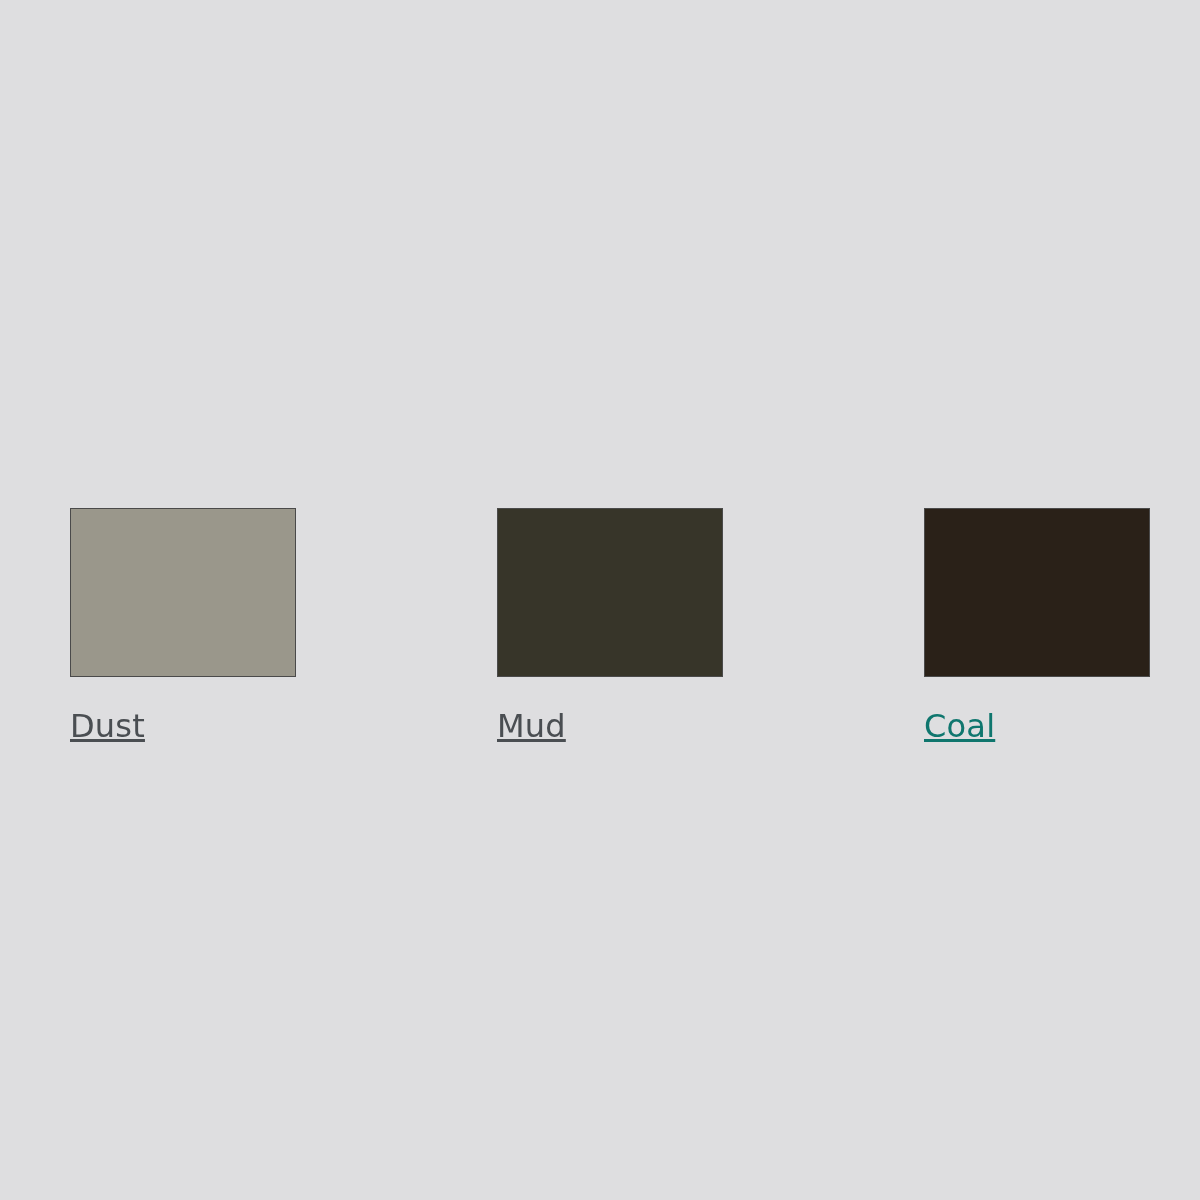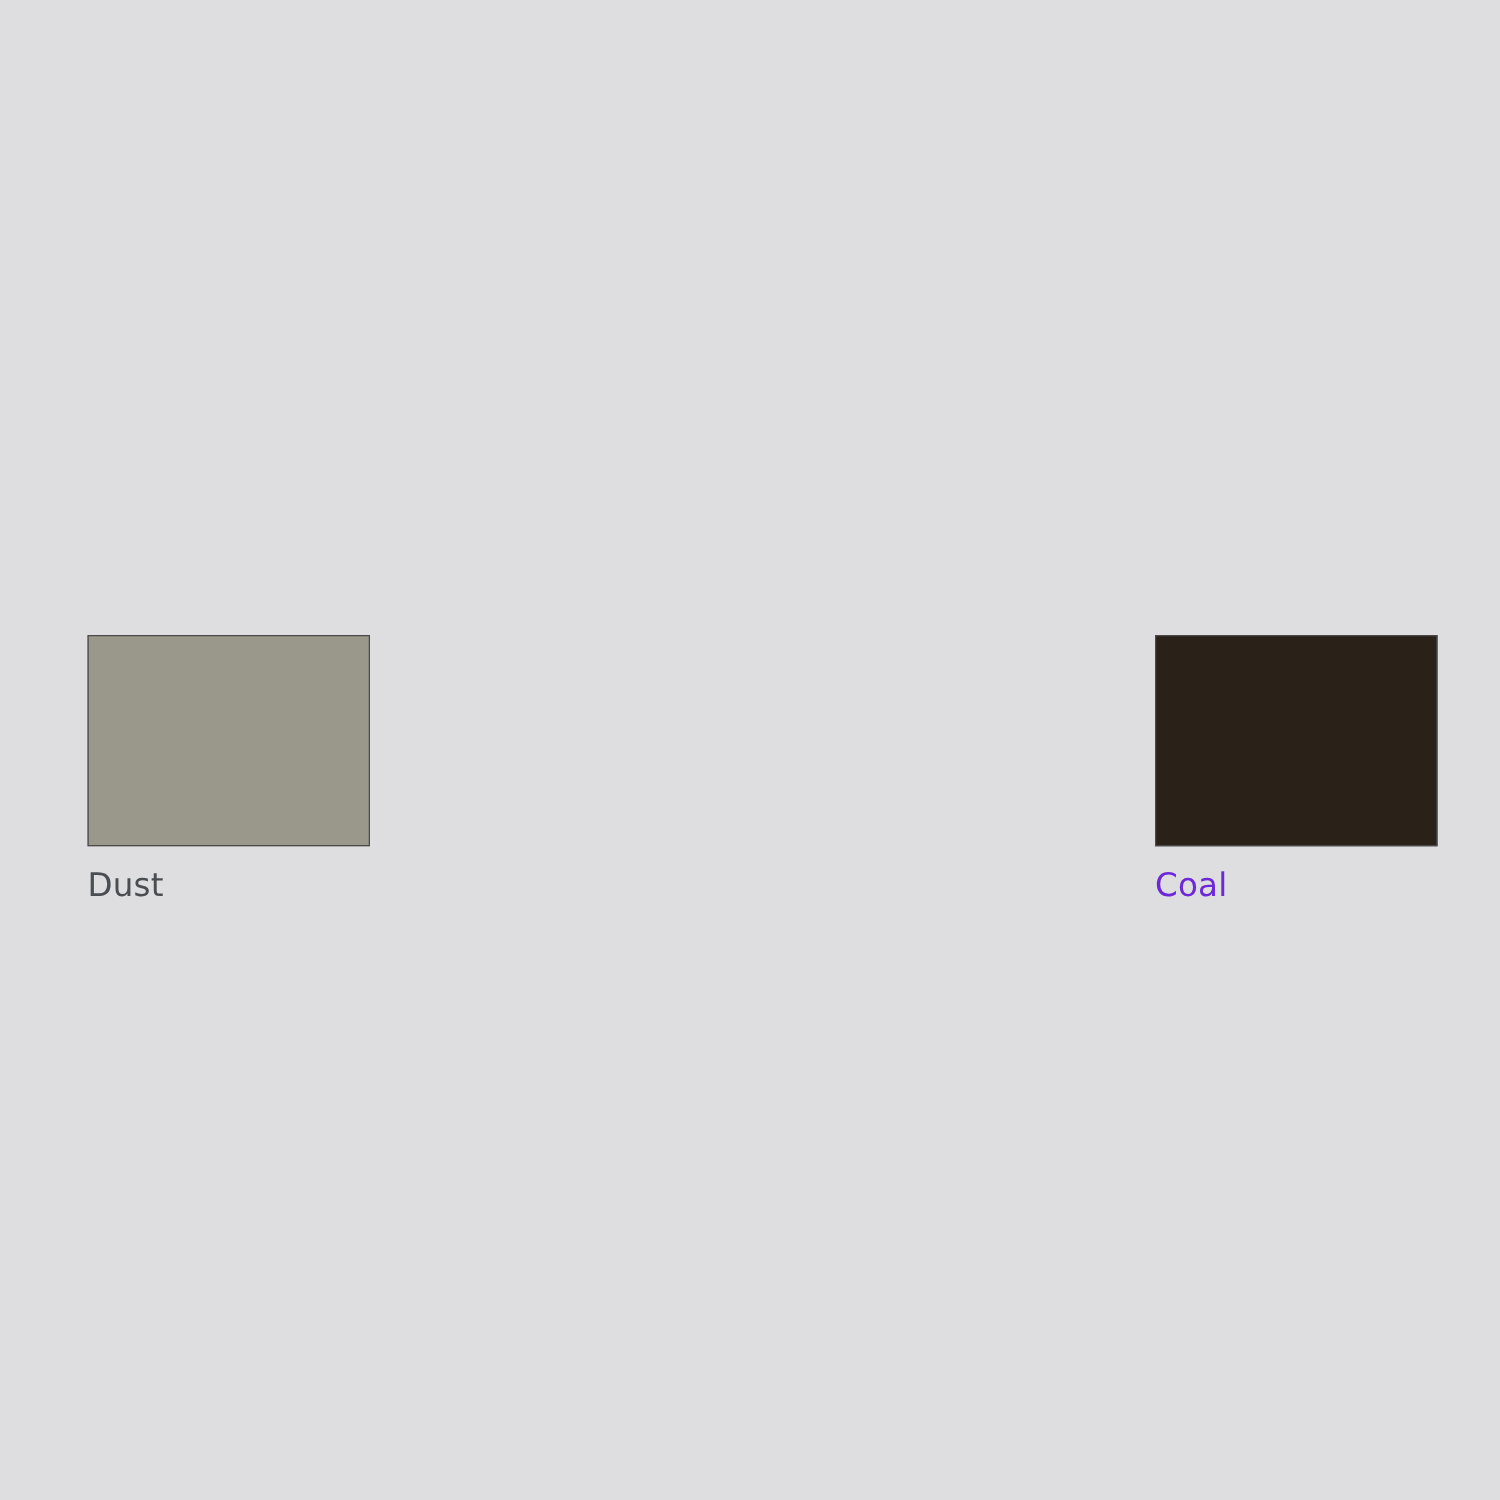--- a/index.html
+++ b/index.html
@@ -43,44 +43,49 @@
 
   .swatch-chip {
     width: 226px;
     height: 169px;
     box-sizing: border-box;
     border: 1px solid #4a4a4a;
     display: block;
   }
 
   .swatch-label {
-    margin-top: 17px;
+    margin-top: 34px;
     font-family: "DejaVu Sans", "Liberation Sans", sans-serif;
-    font-size: 26px;
+    font-size: 32px;
     font-weight: 400;
     line-height: 30px;
     letter-spacing: 0.2px;
     color: #4a4e52;
     white-space: nowrap;
+    text-decoration: underline;
     -webkit-font-smoothing: antialiased;
   }
 </style>
 </head>
 <body style="background-color: rgb(222, 222, 224);">
 
 <div id="palette-board">
 
   <div id="swatch-row">
 
     <div class="swatch-cell">
       <div class="swatch-chip" style="background-color: rgb(154, 151, 139); border-color: rgb(74, 74, 74);"></div>
       <div class="swatch-label" style="color: rgb(74, 78, 82);">Dust</div>
     </div>
 
 
+    <div class="swatch-cell">
+      <div class="swatch-chip" style="background-color: rgb(55, 53, 41); border-color: rgb(74, 74, 74);"></div>
+      <div class="swatch-label" style="color: rgb(74, 78, 82);">Mud</div>
+    </div>
 
     <div class="swatch-cell">
       <div class="swatch-chip" style="background-color: rgb(42, 33, 24); border-color: rgb(74, 74, 74);"></div>
-      <div class="swatch-label" style="color: #6d28d9;">Coal</div>
+      <div class="swatch-label" style="color: #0f766e;">Coal</div>
     </div>
 
   </div>
 </div>
 
 </body></html>

